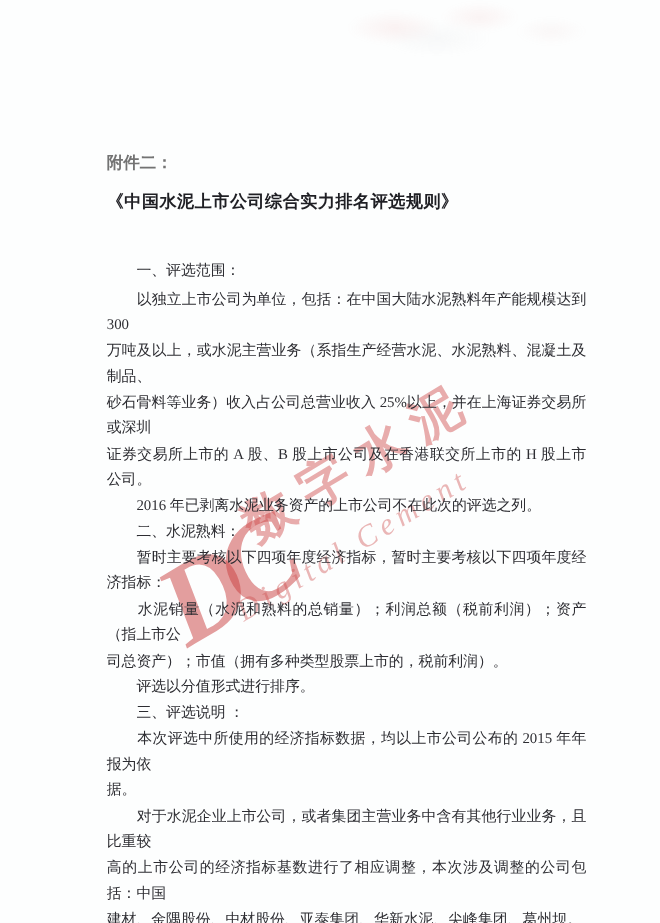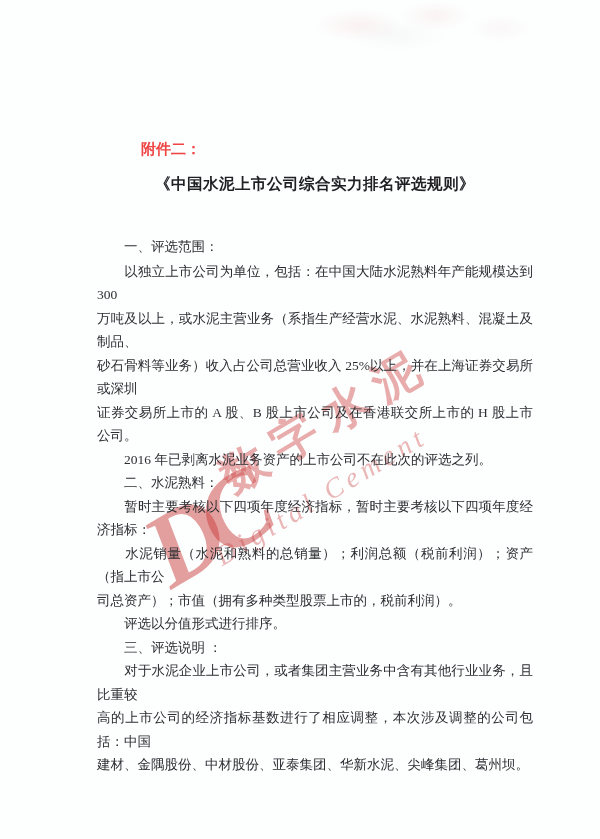--- a/index.html
+++ b/index.html
@@ -57,26 +57,24 @@
     font-family: "Liberation Serif", serif;
   }
   .doc {
     position: absolute; left: 97px; top: 130px; width: 436px;
     color: #2d2d32;
   }
   .attachment {
     padding-top: 8px;
     font-size: 15px; font-weight: bold;
     line-height: 22px;
-    color: #ef4444;
-    margin-left: 44px;
+    color: #737373;
   }
   .title {
     margin: 12px 0 0 0;
-    text-align: center;
     font-size: 15.5px; font-weight: bold;
     line-height: 24px;
     color: #1f1f24;
     letter-spacing: 0.5px;
   }
   .heading, .para, .closing {
     font-size: 13.5px;
     line-height: 23.5px;
     white-space: pre-line;
     margin: 0;
@@ -108,19 +106,21 @@
 证券交易所上市的 A 股、B 股上市公司及在香港联交所上市的 H 股上市公司。</p>
     <p class="para">　　2016 年已剥离水泥业务资产的上市公司不在此次的评选之列。</p>
 
     <div class="heading">　　二、水泥熟料：</div>
     <p class="para">　　暂时主要考核以下四项年度经济指标，暂时主要考核以下四项年度经济指标：</p>
     <p class="para">　　水泥销量（水泥和熟料的总销量）；利润总额（税前利润）；资产（指上市公
 司总资产）；市值（拥有多种类型股票上市的，税前利润）。</p>
     <p class="para">　　评选以分值形式进行排序。</p>
 
     <div class="heading">　　三、评选说明 ：</div>
+    <p class="para">　　本次评选中所使用的经济指标数据，均以上市公司公布的 2015 年年报为依
+据。</p>
     <p class="para">　　对于水泥企业上市公司，或者集团主营业务中含有其他行业业务，且比重较
 高的上市公司的经济指标基数进行了相应调整，本次涉及调整的公司包括：中国
 建材、金隅股份、中材股份、亚泰集团、华新水泥、尖峰集团、葛州坝。</p>
 
   </div>
 
 </div>
 
 </body></html>

